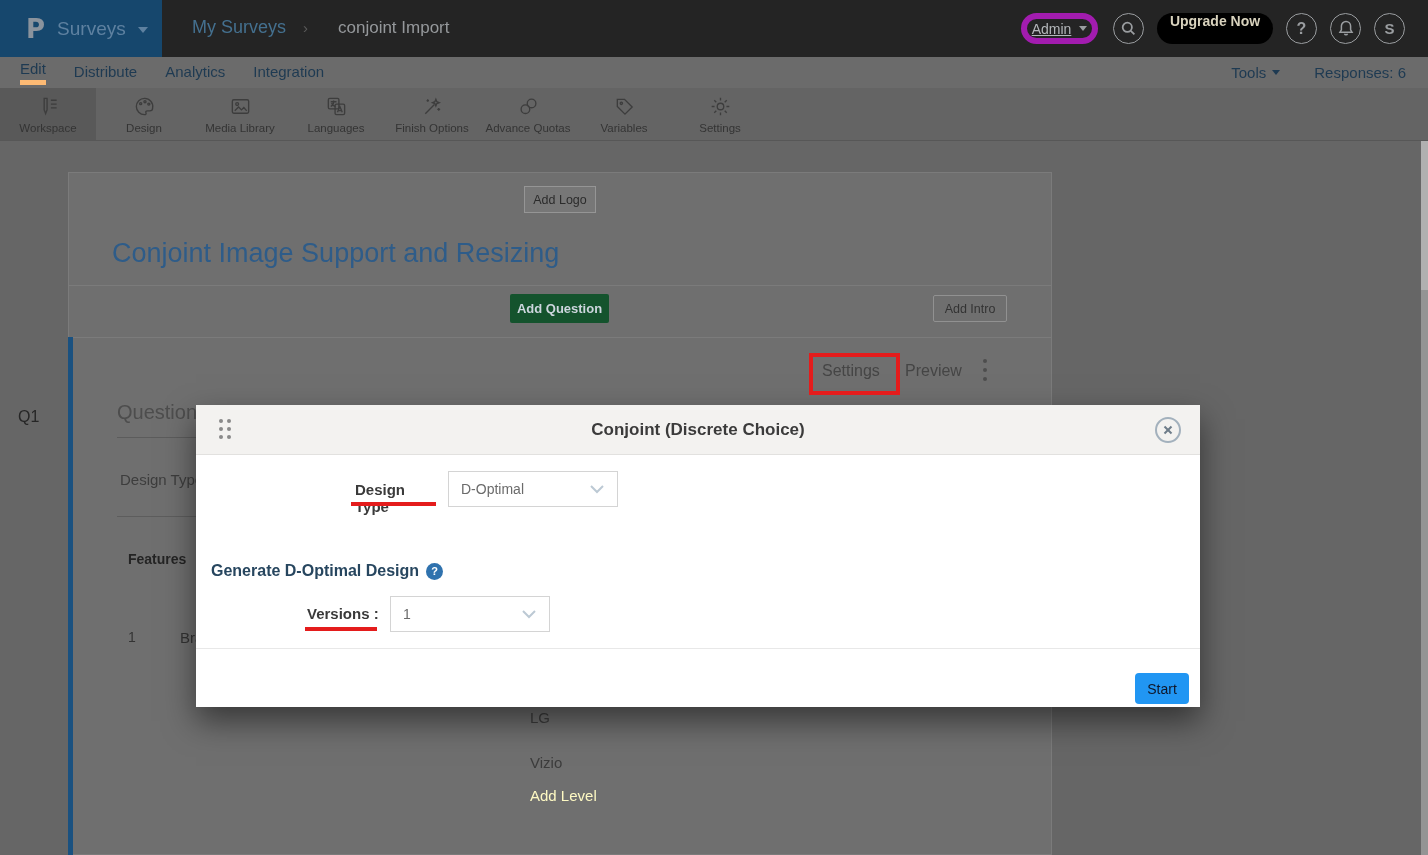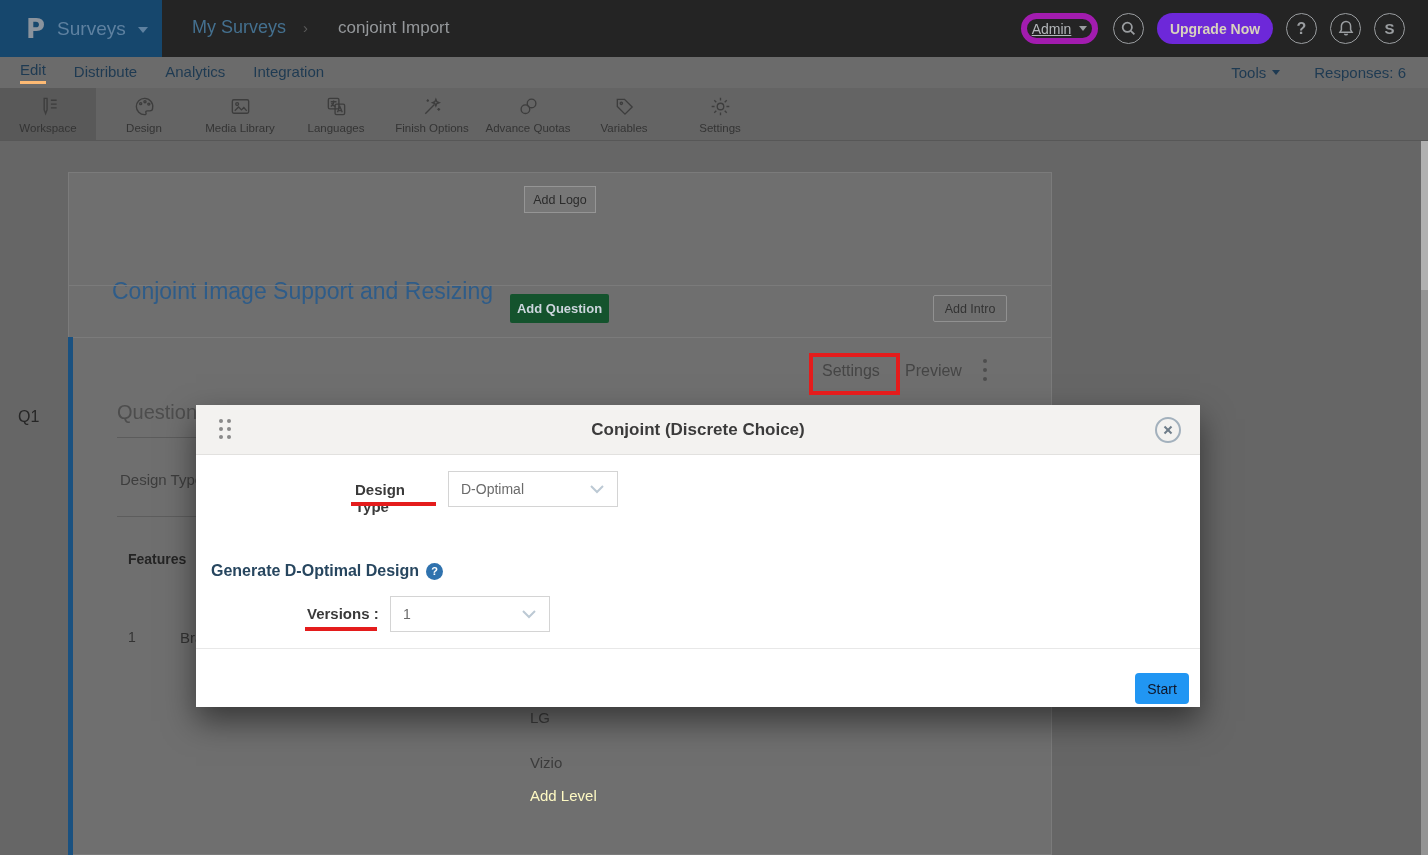--- a/index.html
+++ b/index.html
@@ -14,50 +14,50 @@
   .logo-p { color:#8a939d; font-size:26px; font-weight:bold; font-family:"DejaVu Sans", sans-serif; }
   .product-name { color:#5e81a0; font-size:19px; }
   .caret-lt { width:0; height:0; border-left:5px solid transparent; border-right:5px solid transparent; border-top:6px solid #5e81a0; margin-top:3px; }
   .crumb1 { left:192px; top:17px; color:#44708f; font-size:18px; cursor:pointer; }
   .crumb-sep { left:303px; top:19px; color:#5a5a5a; font-size:15px; }
   .crumb2 { left:338px; top:18px; color:#95989b; font-size:17px; }
   .pill { border:6px solid #a21caf; border-radius:16px; color:#b4b7ba; display:flex; align-items:center; justify-content:center; cursor:pointer;text-decoration:underline; }
   .admin-pill { left:1021px; top:13px; width:77px; height:31px; gap:8px; font-size:14px; }
   .caret-sm { width:0; height:0; border-left:4px solid transparent; border-right:4px solid transparent; border-top:5px solid #9a9da0; }
   .circle-btn { border:1.5px solid #9a9da0; border-radius:50%; width:31px; height:31px; display:flex; align-items:center; justify-content:center; color:#9a9da0; cursor:pointer; }
-  .upgrade { left:1157px; top:13px; width:116px; height:31px; background:#6d28d9; border-radius:16px; color:#d8d2bd; font-size:14px; font-weight:bold; display:flex; align-items:center; justify-content:center; cursor:pointer; }
+  .upgrade { left:1157px; top:13px; width:116px; height:31px; background:#000000; border-radius:16px; color:#d8d2bd; font-size:14px; font-weight:bold; display:flex; justify-content:center; cursor:pointer; }
   .qmark { font-size:16px; font-weight:bold; }
   .avatar-s { font-size:15px; font-weight:bold; }
 
   
   .navrow { left:0; top:57px; width:1428px; height:31px; background:#6b6b6b; display:flex; align-items:center; z-index:1; }
   .navtab { color:#1e3a52; font-size:15px; font-weight:500; margin-left:28px; padding-bottom:3px; cursor:pointer; }
   .navtab.first { margin-left:20px; }
-  .navtab.active { border-bottom:3px solid #fdba74; }
+  .navtab.active { border-bottom:5px solid #fdba74; }
   .nav-right { margin-left:auto; display:flex; align-items:center; gap:34px; padding-right:22px; }
   .tools { color:#1e3a52; font-size:15px; font-weight:500; display:flex; align-items:center; gap:6px; cursor:pointer; }
   .caret-dk { width:0; height:0; border-left:4px solid transparent; border-right:4px solid transparent; border-top:5px solid #1e3a52; }
   .responses { color:#1e3a52; font-size:15px; font-weight:500; }
 
   
   .toolbar { left:0; top:88px; width:1428px; height:53px; background:#646464; border-bottom:1px solid #575757; display:flex; align-items:stretch; z-index:1; }
   .tool-item { width:96px; display:flex; flex-direction:column; align-items:center; justify-content:center; gap:4px; color:#383838; cursor:pointer; }
   .tool-item.active { background:#595959; }
   .tool-item .tlabel { font-size:11.5px; color:#343434; white-space:nowrap; }
   .tool-item svg { stroke:#3d3d3d; fill:none; stroke-width:1.4; }
   .saved { left:866px; top:107px; font-style:italic; font-size:13.5px; color:#2b2b2b; }
   .urlbox { left:975px; top:99px; width:326px; height:31px; background:#9a9a9a; border:1px solid #6b6b6b; }
   .urlbox input { width:100%; height:100%; background:transparent; border:none; outline:none; font-size:14.5px; color:#1c1c1c; padding:0 30px 0 9px; font-family:"Liberation Sans", sans-serif; }
   .pencil { position:absolute; right:6px; top:5px; }
   .preview-btn { left:1314px; top:99px; width:92px; height:31px; background:#1a4f7a; border-radius:3px; color:#c8d1d9; font-size:13.5px; display:flex; align-items:center; justify-content:center; gap:7px; cursor:pointer; }
 
   
   .card { left:68px; top:172px; width:984px; height:683px; background:#6f6f6f; border:1px solid #7b7b7b; }
   .addlogo { left:524px; top:186px; width:72px; height:27px; background:#777; border:1px solid #959595; color:#2b2b2b; font-size:12.5px; display:flex; align-items:center; justify-content:center; cursor:pointer; }
-  .survey-title { left:112px; top:238px; color:#2e5c89; font-size:23px; font-weight:400;margin-top:40px; }
+  .survey-title { left:112px; top:238px; color:#2e5c89; font-size:27px; font-weight:400; }
   .card-div1 { left:69px; top:285px; width:982px; height:1px; background:#7b7b7b; }
   .addq { left:510px; top:294px; width:99px; height:29px; background:#14532d; border-radius:2px; color:#cdd6de; font-size:13px; font-weight:bold; display:flex; align-items:center; justify-content:center; cursor:pointer; }
   .addintro { left:933px; top:295px; width:74px; height:27px; border:1px solid #919191; border-radius:2px; color:#333; font-size:12.5px; display:flex; align-items:center; justify-content:center; cursor:pointer; }
   .card-div2 { left:69px; top:337px; width:982px; height:1px; background:#7b7b7b; }
   .blue-edge { left:68px; top:337px; width:5px; height:518px; background:#1a5180; }
   .qid { left:18px; top:408px; color:#262626; font-size:16px; }
   .qhead-settings { left:822px; top:362px; color:#454545; font-size:16px; cursor:pointer; }
   .qhead-preview { left:905px; top:362px; color:#454545; font-size:16px; cursor:pointer; }
   .vdots { left:983px; top:359px; width:4px; cursor:pointer; }
   .vdots i { display:block; width:4px; height:4px; border-radius:50%; background:#4d4d4d; margin-bottom:5px; }

